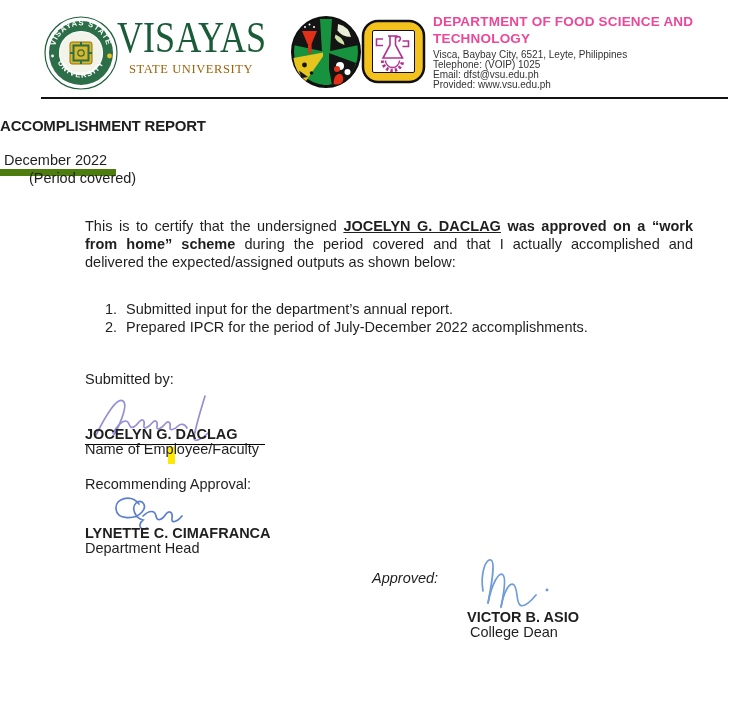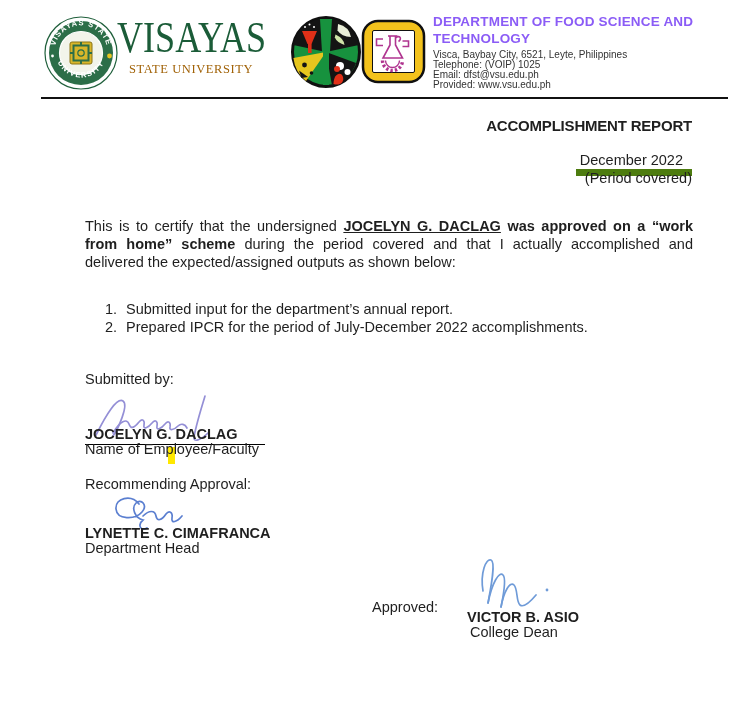--- a/index.html
+++ b/index.html
@@ -12,27 +12,27 @@
 
   
   .wordmark-big {
     font-family:"Liberation Serif", serif; font-size:44px; line-height:1;
     color:#1b5c38; transform:scale(0.82,1); transform-origin:0 0; white-space:nowrap;
   }
   .wordmark-small {
     font-family:"Liberation Serif", serif; font-size:12.5px; letter-spacing:0.6px;
     color:#a16207; white-space:nowrap;
   }
-  .dept-name { font-size:13.5px; font-weight:bold; line-height:17px; letter-spacing:0.2px; color:#8b5cf6; width:276px; }
+  .dept-name { font-size:13.5px; font-weight:bold; line-height:17px; letter-spacing:0.2px; color:#ec4899; width:276px; }
   .dept-contact { font-size:10px; line-height:10px; color:#333; margin-top:3px; }
   .dept-contact div { margin-bottom:0; }
   .header-rule { left:41px; top:97px; width:687px; height:2px; background:#111; }
 
   
-  .centerband { left:0; width:692px; text-align:right; }
+  .centerband { left:0; width:692px; text-align:left; }
   .doc-title { font-size:15px; font-weight:bold; letter-spacing:-0.2px; }
   .period-value { font-size:14.5px; }
   .period-value span { border-bottom:7px solid #4d7c0f; padding:0 9px 1px 4px; }
   .period-label { font-size:14.5px; font-weight:normal;padding-left:29px; }
 
   
   .bodypara { left:85px; top:217px; width:608px; font-size:14.5px; line-height:18px; text-align:justify; }
   .bodypara .b { font-weight:bold; }
   .bodypara .bu { font-weight:bold; text-decoration:underline; }
 
@@ -185,21 +185,21 @@
       <g fill="none" stroke="#5b7fd0" stroke-width="1.7" stroke-linecap="round">
         <path d="M32,12 C24,2 8,6 9,17 C10,28 28,28 35,20 C41,13 34,6 29,11 C24,16 28,26 36,28 C30,33 34,40 40,36"></path>
         <path d="M36,24 C42,18 48,18 49,24 C50,30 55,28 59,22 C62,18 66,20 65,26 C64,32 70,30 75,24"></path>
       </g>
     </svg>
   </div>
 
   <div class="abs sig-name" style="left:85px; top:525px;">LYNETTE C. CIMAFRANCA</div>
   <div class="abs sig-role" style="left:85px; top:540px;">Department Head</div>
 
-  <div class="abs label" style="left:372px; top:599px;">Approved:</div>
+  <div class="abs label" style="left:372px; top:570px;font-style:italic;">Approved:</div>
 
   <div class="abs" style="left:473px; top:555px;">
     <svg width="82" height="58" viewBox="0 0 82 58">
       <g fill="none" stroke="#6f9bd8" stroke-width="1.7" stroke-linecap="round">
         <path d="M10,36 C7,18 13,3 18,5 C23,7 18,32 15,48"></path>
         <path d="M15,48 C19,28 26,16 30,20 C34,24 30,42 28,52"></path>
         <path d="M28,52 C31,36 37,26 41,30 C45,34 43,47 47,50 C51,53 58,46 63,40"></path>
         <circle cx="74" cy="35" r="1.4" fill="#6f9bd8" stroke="none"></circle>
       </g>
     </svg>

